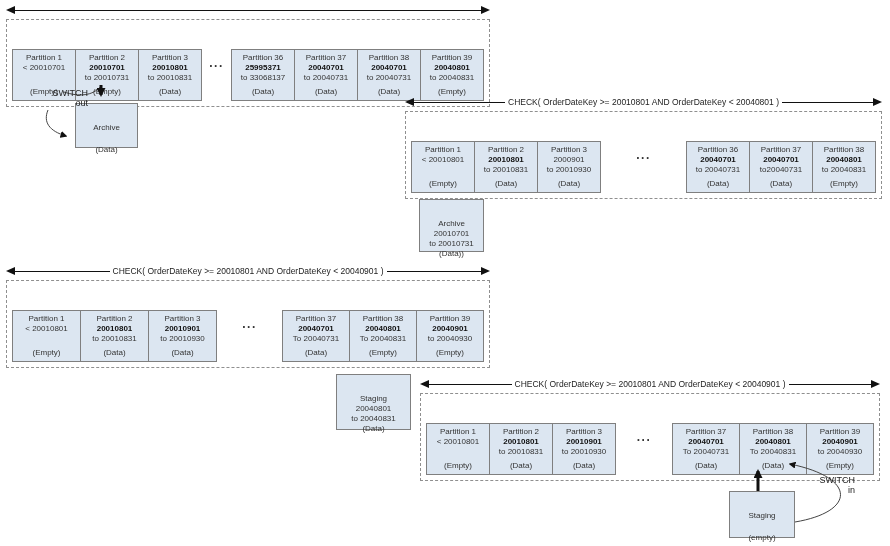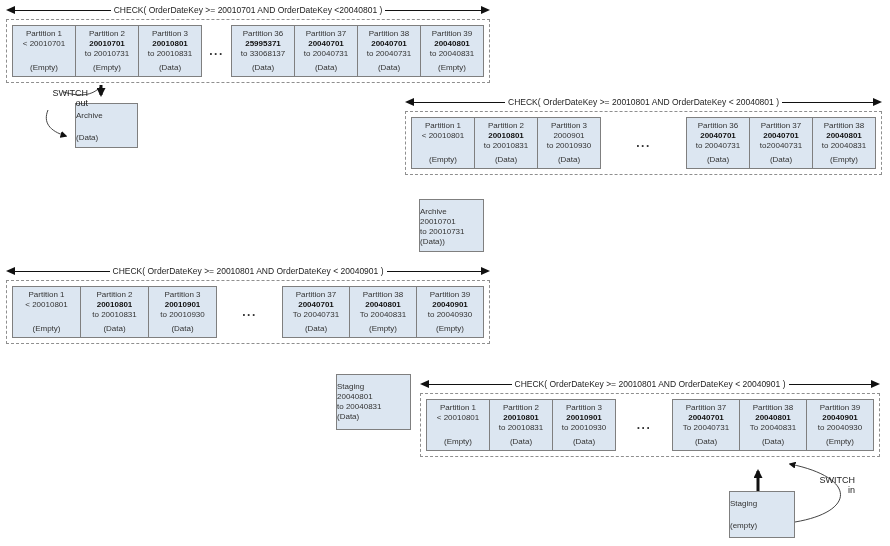--- a/index.html
+++ b/index.html
@@ -14,45 +14,44 @@
   .tri-right{border-left:9px solid #111;}
   .rule{flex:1;height:0;border-top:1px solid #111;}
   .check-label{font-size:8.5px;color:#222;padding:0 3px;white-space:nowrap;flex:none;}
   .dashed{border:1px dashed #8f8f8f;margin-top:3px;padding:5px;display:flex;align-items:stretch;}
   .cluster{display:flex;flex:none;}
   .dots{flex:1;display:flex;align-items:center;justify-content:center;
         font-weight:bold;font-size:12px;color:#333;letter-spacing:1.5px;}
   .pbox{
     width:64px;min-height:52px;background:#dce6f1;border:1px solid #7f7f7f;
     margin-left:-1px;text-align:center;font-size:8px;line-height:10px;color:#333;
-    padding-top:3px;box-sizing:border-box;
+    padding-top:3px;box-sizing:border-box;margin-top:24px;
   }
   .pbox:first-child{margin-left:0;}
   .pbox div{min-height:10px;}
   .pbox .start.bold{font-weight:bold;color:#101010;}
   .pbox .status{margin-top:4px;}
   .sbox{
-    position:absolute;background:#dce6f1;border:1px solid #7f7f7f;
-    font-size:8px;line-height:10px;color:#333;box-sizing:border-box;padding-top:7px;z-index:4;
+    position:absolute;background:#dce6f1;border:1px solid #7f7f7f;text-align:center;
+    font-size:8px;line-height:10px;color:#333;box-sizing:border-box;padding-top:19px;z-index:4;
   }
   .sbox div{min-height:10px;}
   .sbox .spacer{height:12px;}
   .note{
     position:absolute;text-align:right;font-size:9px;line-height:10px;color:#222;z-index:6;
   }
   #overlay{position:absolute;left:0;top:0;z-index:5;pointer-events:none;}
 </style>
 </head>
 <body>
 
 <div class="pgroup" style="left:6px;top:4px;width:484px;">
   <div class="check-row">
     <span class="tri tri-left"></span>
     <span class="rule"></span>
-    <span class="check-label">CHECK( OrderDateKey &gt;= 20010701 AND OrderDateKey &lt;20040801 )</span>
     <span class="rule"></span>
     <span class="tri tri-right"></span>
   </div>
   <div class="dashed">
     <div class="cluster">
 
         <div class="pbox">
           <div class="title">Partition 1</div>
           <div class="start">&lt; 20010701</div>
           <div class="end"></div>

